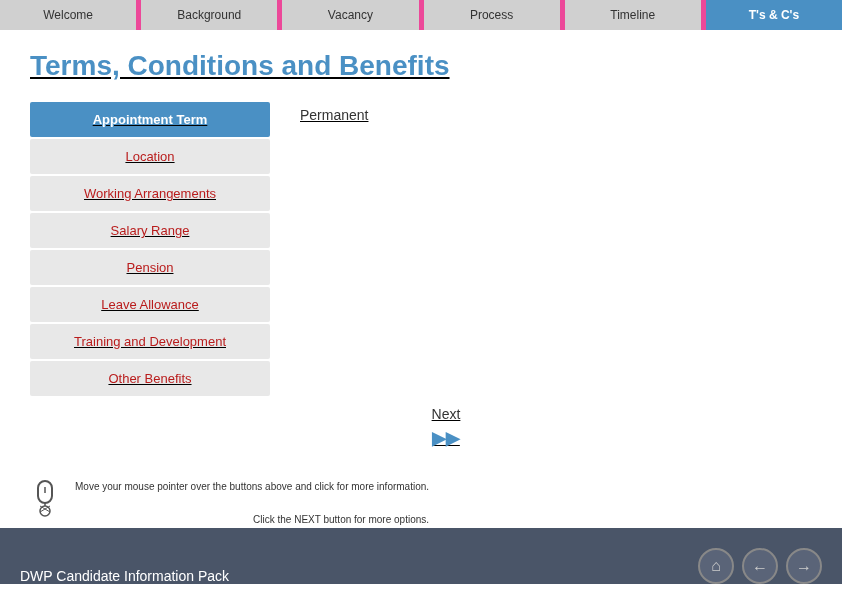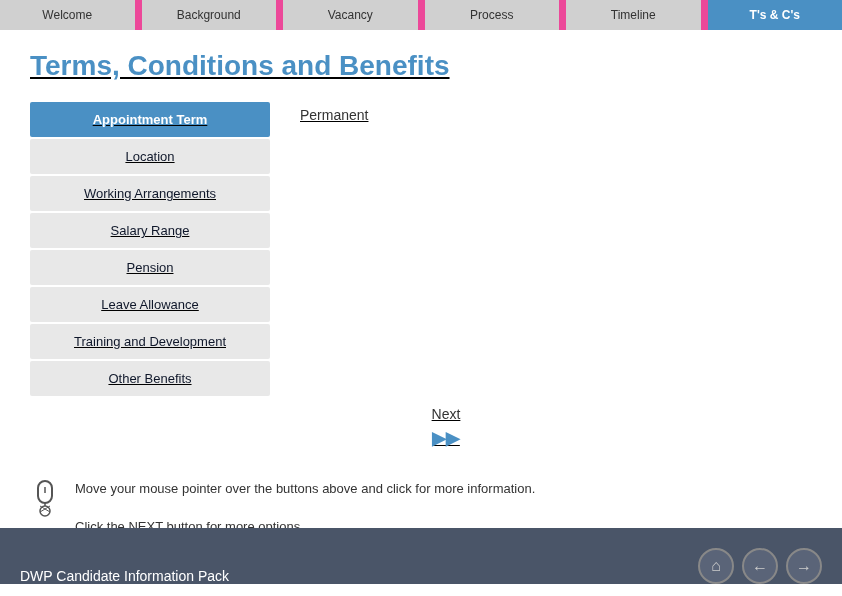--- a/index.html
+++ b/index.html
@@ -12,21 +12,21 @@
       height: 30px;
     }
     .nav-tab {
       flex: 1;
       display: flex;
       align-items: center;
       justify-content: center;
       font-size: 12px;
       color: #333;
       background: #d0d0d0;
-      border-right: 7px solid #ec4899;
+      border-right: 5px solid #ec4899;
       cursor: pointer;
     }
     .nav-tab:last-child { border-right: none; }
     .nav-tab.active {
       background: #4a90c4;
       color: #fff;
       font-weight: bold;
     }
 
     
@@ -68,21 +68,21 @@
     }
 
     .sidebar-btn.active {
       background: #4a90c4;
       color: #fff;
       font-weight: bold;
     }
 
     .sidebar-btn.inactive {
       background: #e8e8e8;
-      color: #0f172a;
+      color: #b91c1c;
     }
 
     
     .info-area {
       flex: 1;
       padding: 5px 10px;
       font-size: 14px;
       color: #333;
     }
 
@@ -114,23 +114,24 @@
       padding: 0 30px;
     }
 
     .mouse-icon {
       width: 30px;
       height: 40px;
       flex-shrink: 0;
     }
 
     .instruction-text {
-      font-size: 13px;
+      font-size: 10px;
       color: #333;
       line-height: 1.5;
+      text-align: right;
     }
 
     
     .footer {
       position: absolute;
       bottom: 12px;
       left: 0;
       right: 0;
       height: 56px;
       background: #4a5568;

